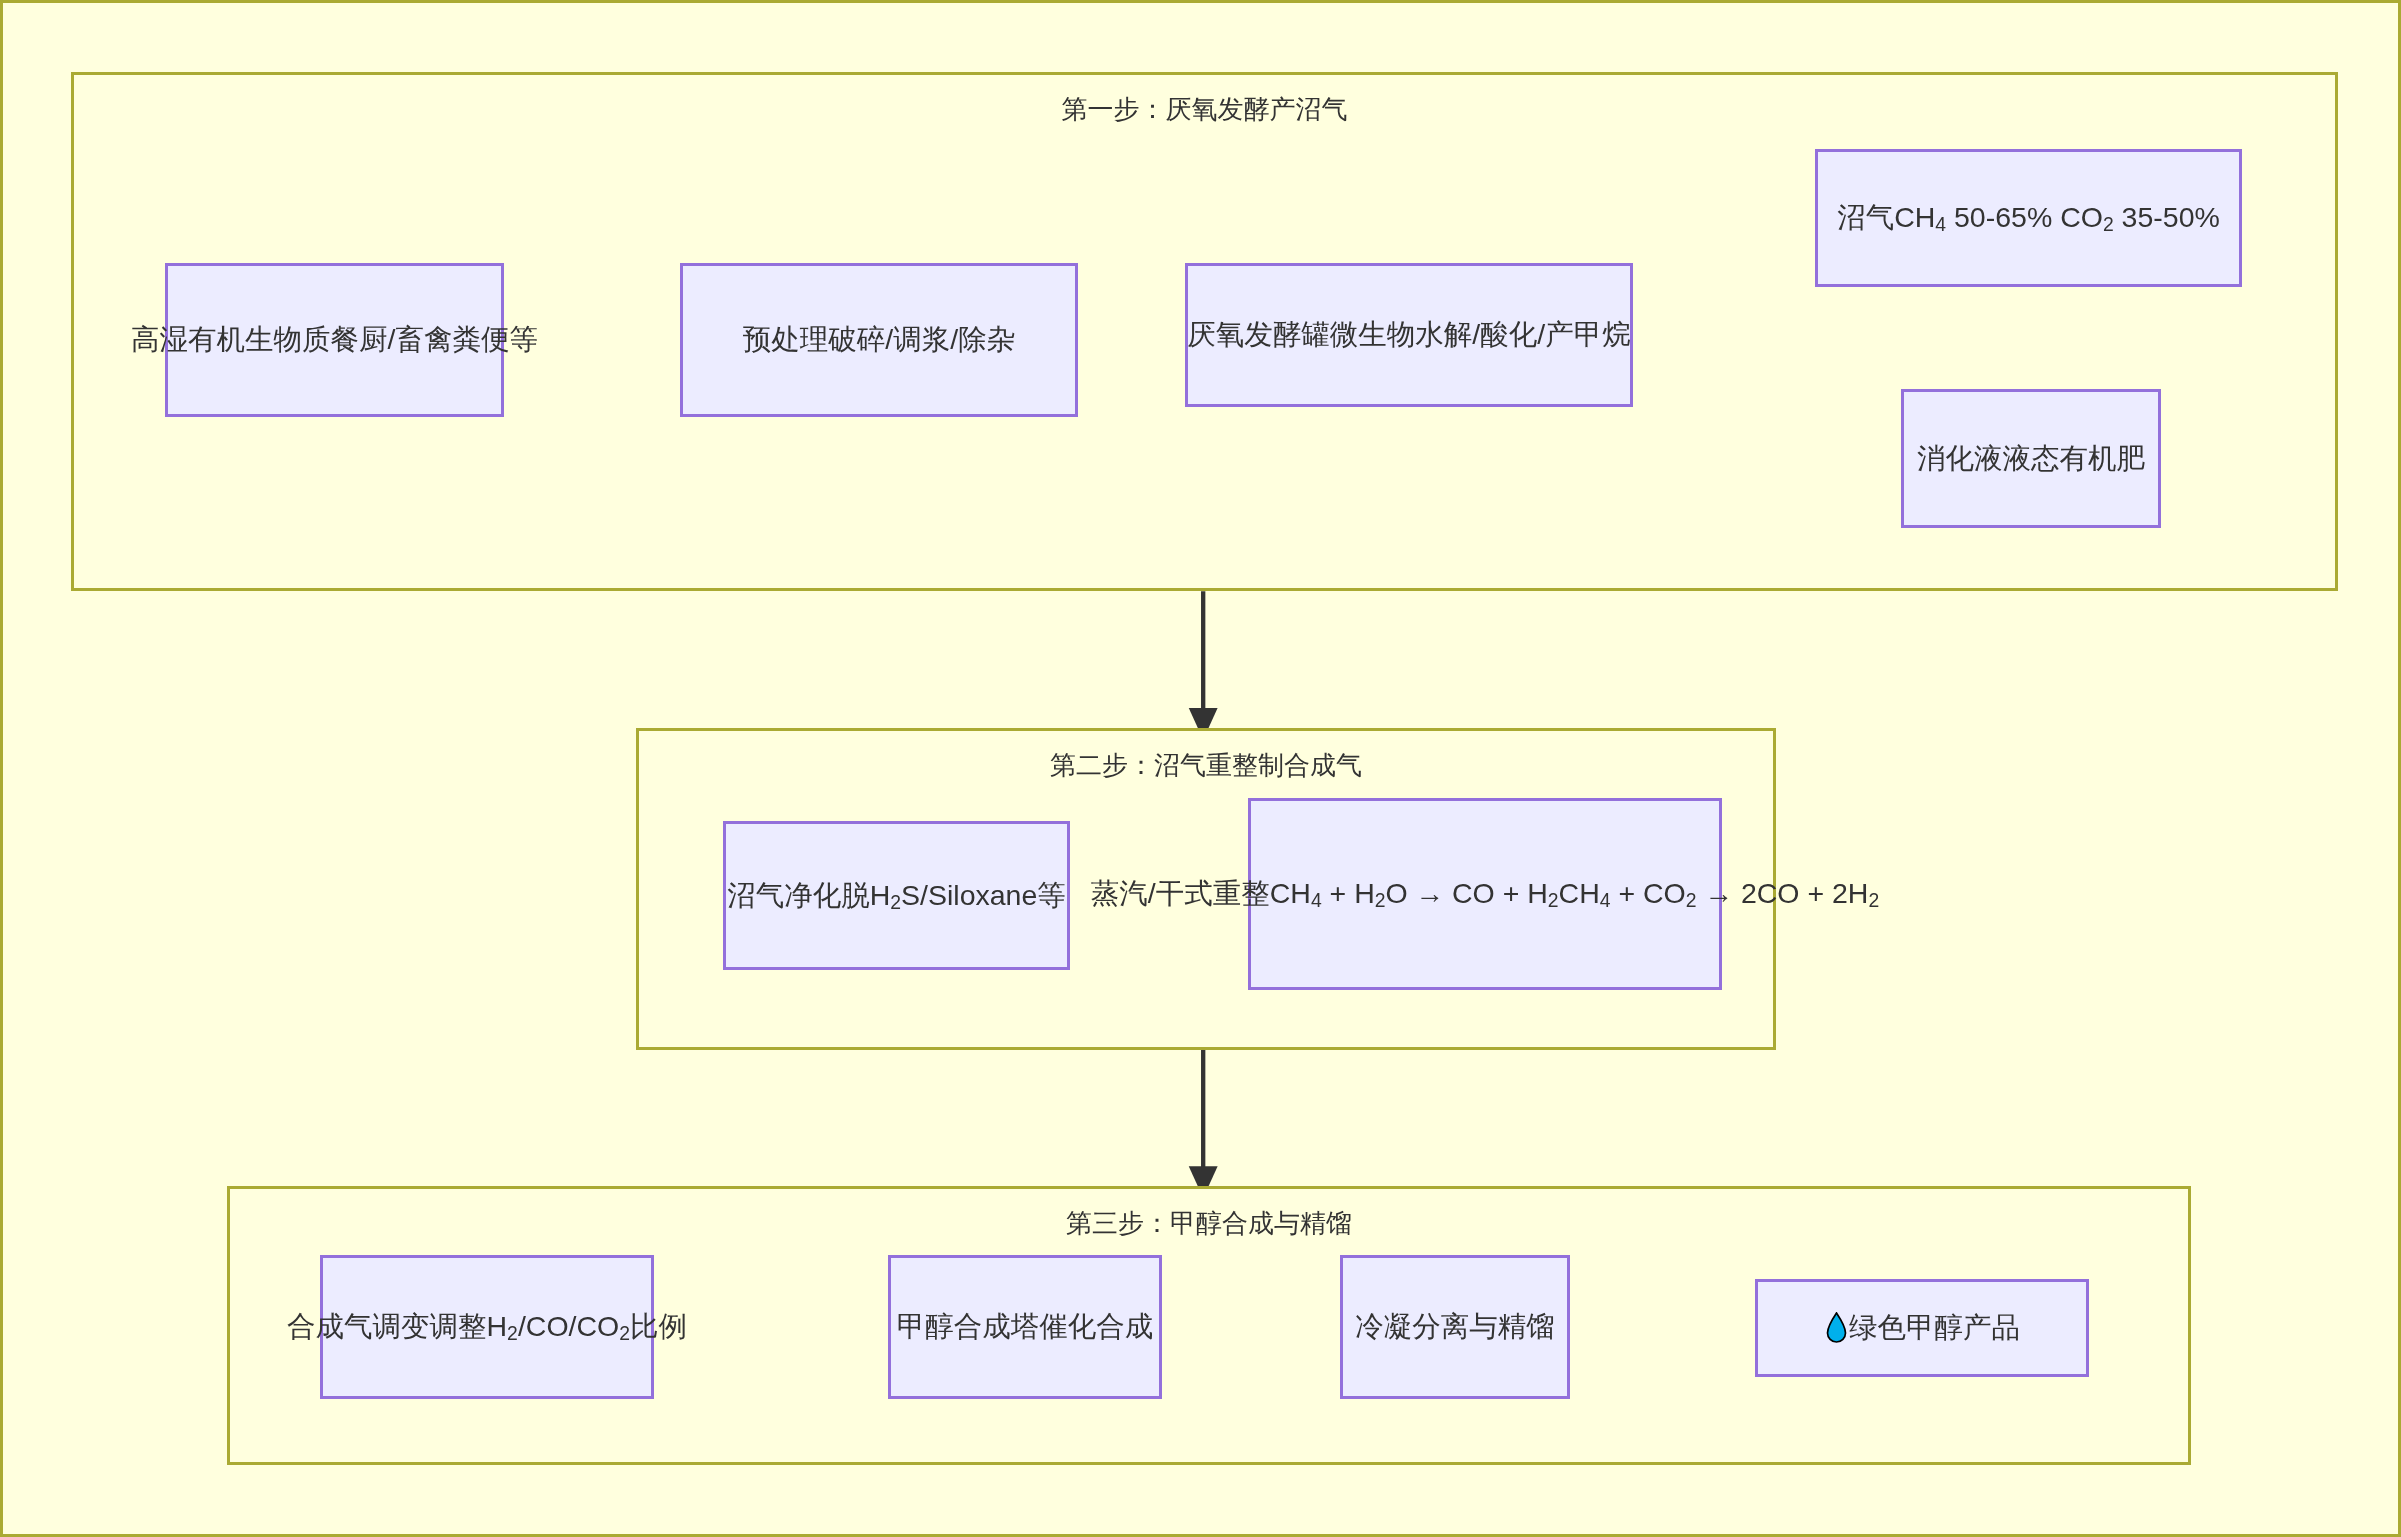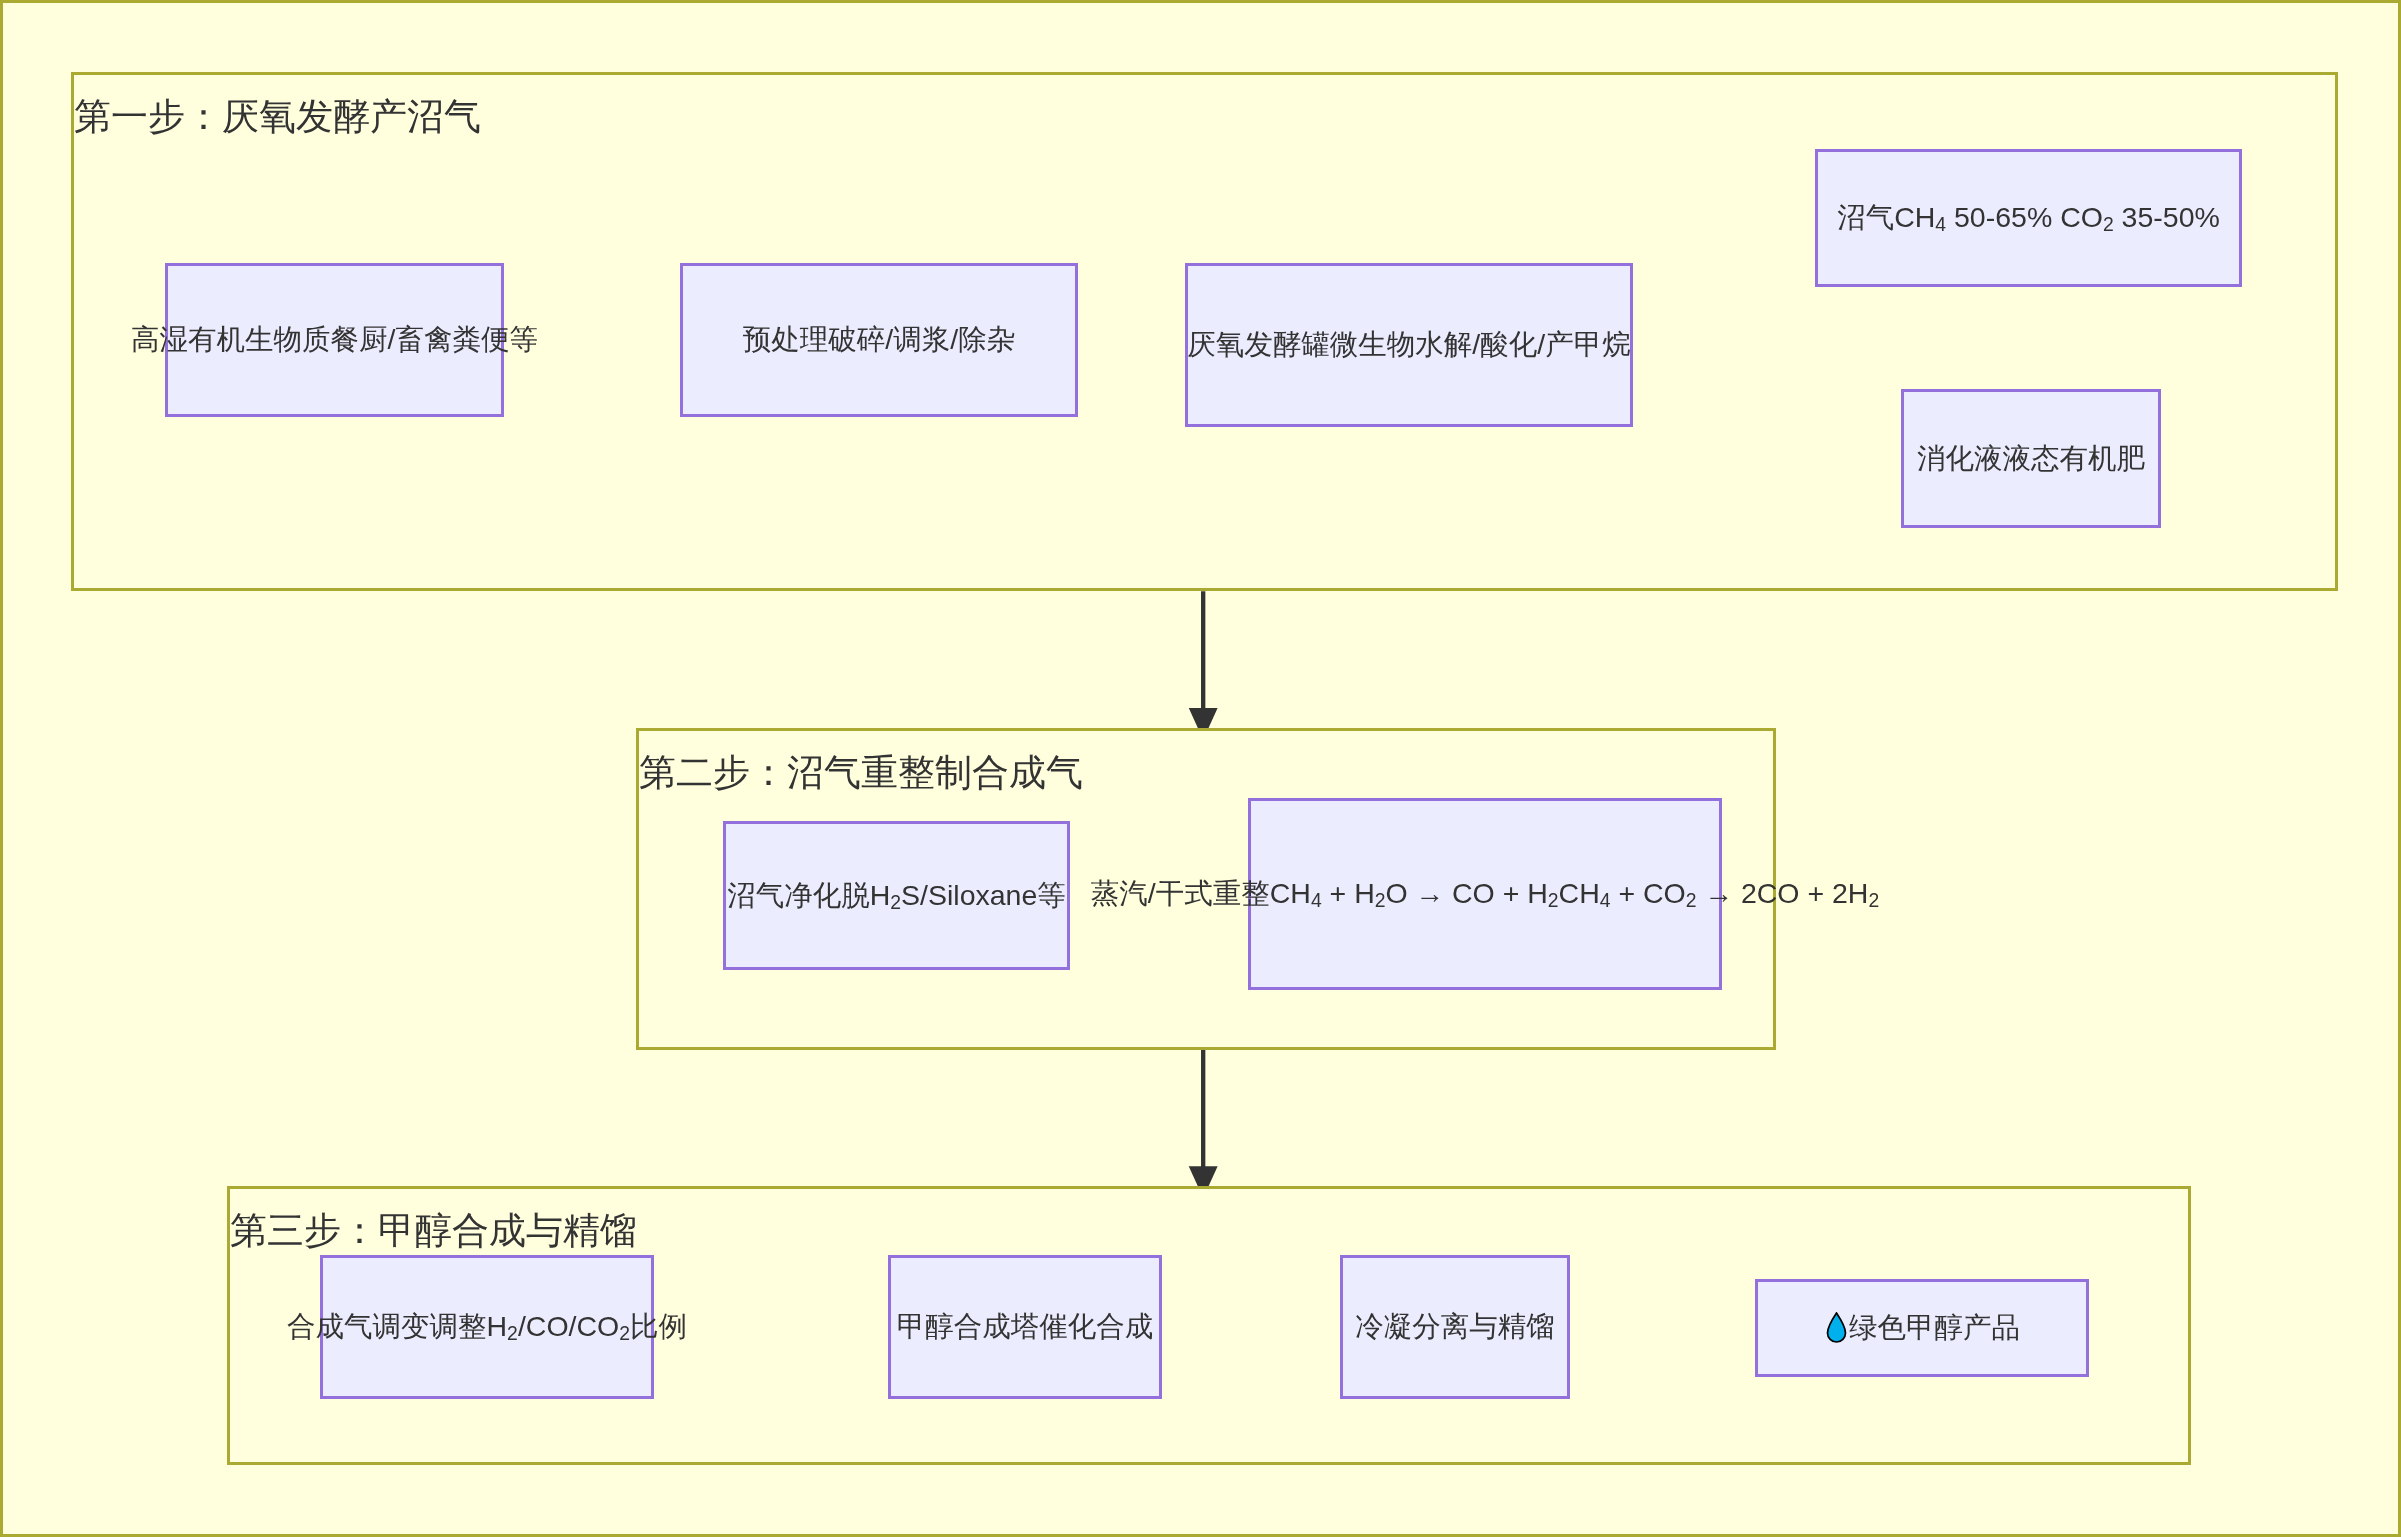--- a/index.html
+++ b/index.html
@@ -30,21 +30,22 @@
     position: absolute;
     background: #ffffde;
     border: 3.1px solid #aaaa33;
     box-sizing: border-box;
   }
   .subgraph-title {
     position: absolute;
     top: 17.3px;
     left: 0;
     width: 100%;
-    font-size: 37px;
+    text-align: center;
+    font-size: 26px;
     color: #333333;
     white-space: nowrap;
   }
   .node {
     position: absolute;
     background: #ececff;
     border: 3.1px solid #9370db;
     box-sizing: border-box;
     display: flex;
     flex-direction: row;
@@ -115,21 +116,21 @@
   <div class="node" style="left:162px; top:260px; width:339px; height:154px;">
     <div class="line">高湿有机生物质</div>
     <div class="line">餐厨/畜禽粪便等</div>
   </div>
 
   <div class="node" style="left:677px; top:260px; width:398px; height:154px;">
     <div class="line">预处理</div>
     <div class="line">破碎/调浆/除杂</div>
   </div>
 
-  <div class="node" style="left:1182px; top:260px; width:448px; height:164px;">
+  <div class="node" style="left:1182px; top:260px; width:448px; height:144px;">
     <div class="line">厌氧发酵罐</div>
     <div class="line">微生物水解/酸化/产甲烷</div>
   </div>
 
   <div class="node" style="left:1812px; top:146px; width:427px; height:138px;">
     <div class="line">沼气</div>
     <div class="line"><span>CH</span><sub>4</sub><span> 50-65% </span><span>CO</span><sub>2</sub><span> 35-50%</span></div>
   </div>
 
   <div class="node" style="left:1898px; top:386px; width:260px; height:139px;">

